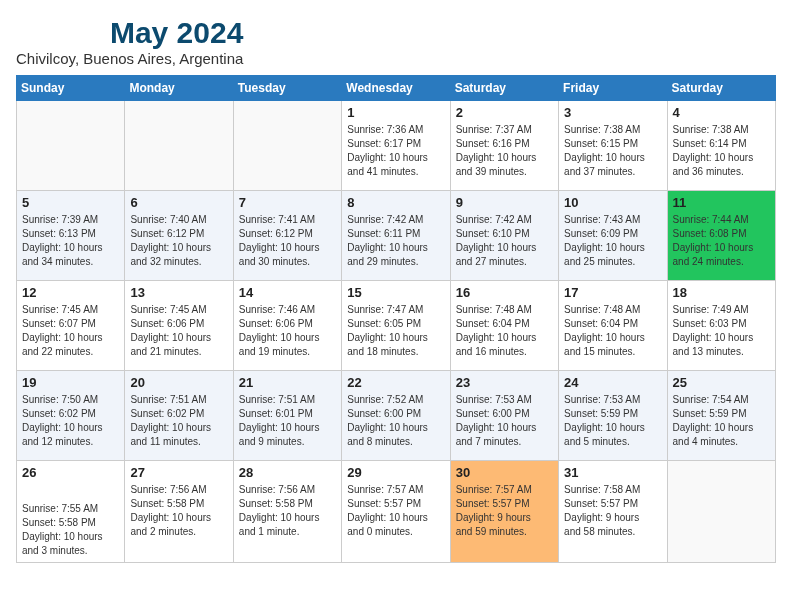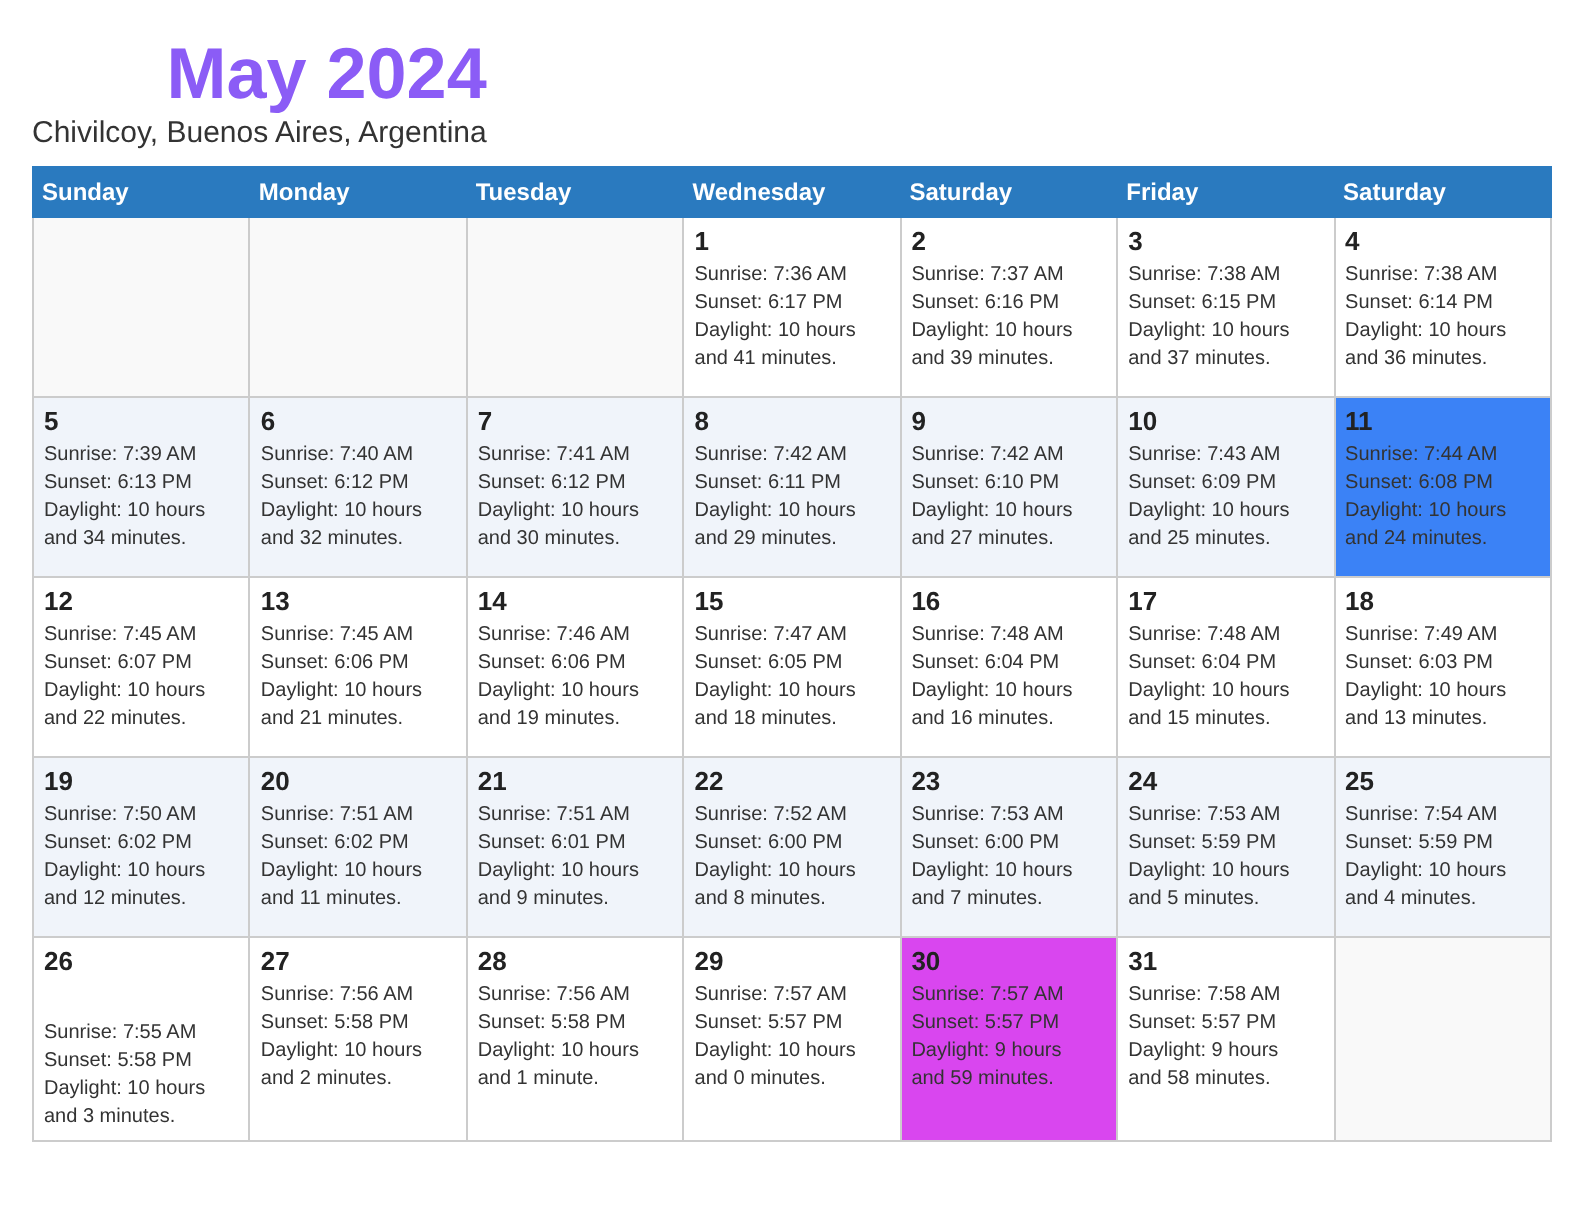--- a/index.html
+++ b/index.html
@@ -27,23 +27,23 @@
       line-height: 1.1;
     }
     .logo-icon {
       width: 24px;
       height: 24px;
     }
     .title-area {
       text-align: right;
     }
     .month-title {
-      font-size: 36px;
+      font-size: 30px;
       font-weight: bold;
-      color: #8b5cf6;
+      color: #0c4a6e;
     }
     .location-title {
       font-size: 15px;
       color: #333;
     }
     table {
       width: 100%;
       border-collapse: collapse;
       table-layout: fixed;
     }
@@ -172,21 +172,21 @@
 Daylight: 10 hours
 and 27 minutes.</div>
         </td>
         <td style="background: rgb(240, 244, 250);">
           <div class="day-num">10</div>
           <div class="day-info" style="white-space: pre-line;">Sunrise: 7:43 AM
 Sunset: 6:09 PM
 Daylight: 10 hours
 and 25 minutes.</div>
         </td>
-        <td style="background: #3b82f6;">
+        <td style="background: #22c55e;">
           <div class="day-num">11</div>
           <div class="day-info" style="white-space: pre-line;">Sunrise: 7:44 AM
 Sunset: 6:08 PM
 Daylight: 10 hours
 and 24 minutes.</div>
         </td>
       </tr>
       <tr>
         <td style="background: rgb(255, 255, 255);">
           <div class="day-num">12</div>
@@ -311,21 +311,21 @@
 Daylight: 10 hours
 and 1 minute.</div>
         </td>
         <td style="background: rgb(255, 255, 255);">
           <div class="day-num">29</div>
           <div class="day-info" style="white-space: pre-line;">Sunrise: 7:57 AM
 Sunset: 5:57 PM
 Daylight: 10 hours
 and 0 minutes.</div>
         </td>
-        <td style="background: #d946ef;">
+        <td style="background: #fdba74;">
           <div class="day-num">30</div>
           <div class="day-info" style="white-space: pre-line;">Sunrise: 7:57 AM
 Sunset: 5:57 PM
 Daylight: 9 hours
 and 59 minutes.</div>
         </td>
         <td style="background: rgb(255, 255, 255);">
           <div class="day-num">31</div>
           <div class="day-info" style="white-space: pre-line;">Sunrise: 7:58 AM
 Sunset: 5:57 PM

